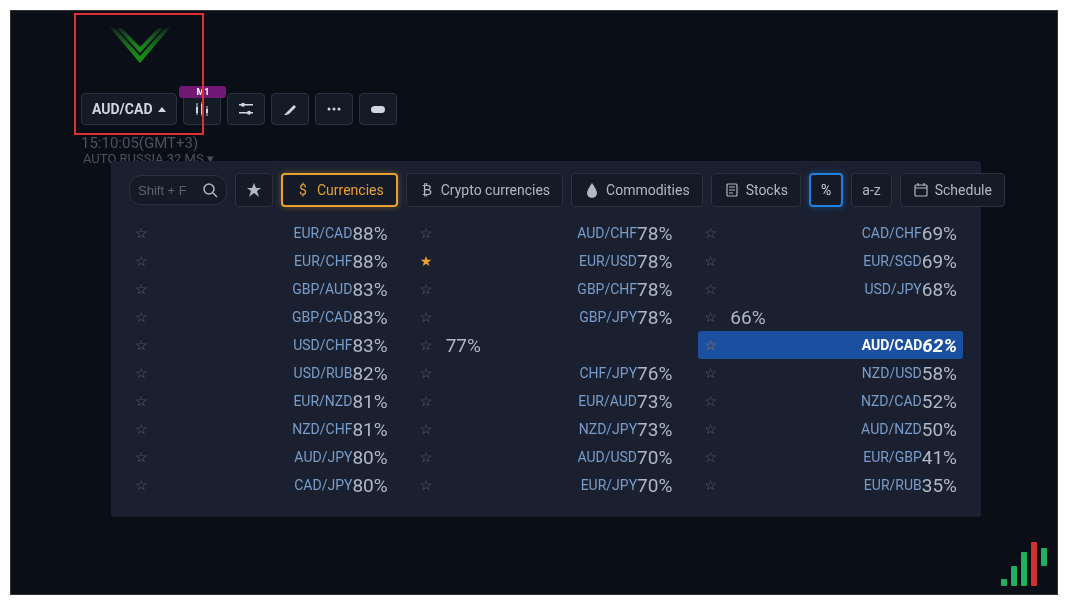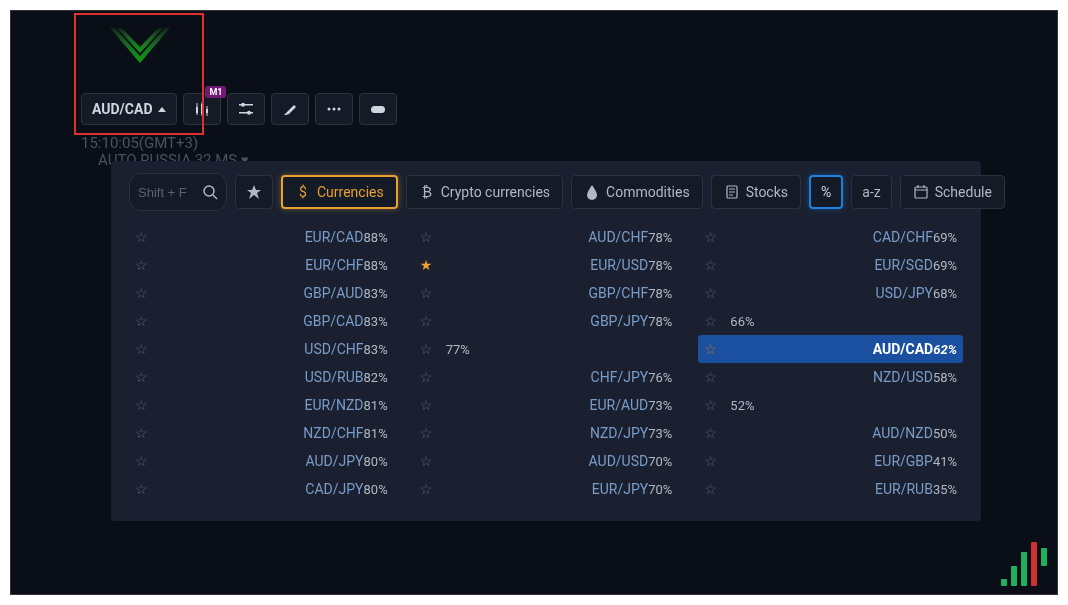--- a/index.html
+++ b/index.html
@@ -68,35 +68,35 @@
     border-right: 4px solid transparent;
     border-bottom: 5px solid #d0d6e0;
   }
   .badge-m1 {
     position: absolute;
     top: -8px; right: -6px;
     background: #701a75;
     color: #fff;
     font-size: 9px;
     font-weight: 700;
-    padding: 1px 4px;
+    padding: 1px 17px;
     border-radius: 3px;
   }
   .status-line {
     position: absolute;
     left: 70px;
     top: 123px;
     font-size: 15px;
     color: #4a5260;
   }
   .status-line2 {
     position: absolute;
-    left: 87px;
+    left: 72px;
     top: 140px;
-    font-size: 15px;
+    font-size: 13px;
     color: #4a5260;
   }
   .panel {
     position: absolute;
     left: 100px;
     top: 150px;
     width: 870px;
     background: #1a2030;
     border-radius: 4px;
     padding: 12px 18px 18px 18px;
@@ -106,21 +106,21 @@
     gap: 8px;
     align-items: center;
     margin-bottom: 12px;
     flex-wrap: nowrap;
   }
   .search-box {
     display: flex;
     align-items: center;
     border: 1px solid #2a3240;
     border-radius: 12px;
-    height: 38px;
+    height: 30px;
     padding: 0 8px;
     background: #141a26;
   }
   .search-box input {
     background: transparent;
     border: none;
     outline: none;
     color: #b0b8c4;
     width: 60px;
     font-size: 13px;
@@ -180,21 +180,21 @@
   .star.filled { color: #e8a030; }
   .pair {
     flex: 1;
     color: #7a9cc8;
     font-size: 14px;
     text-align: right;
   }
   .row.selected .pair { color: #fff; }
   .pct {
     color: #b0b8c4;
-    font-size: 13px;
+    font-size: 19px;
   }
   .row.selected .pct { color: #fff; font-style: italic; }
   .candles {
     position: absolute;
     right: 10px;
     bottom: 8px;
     display: flex;
     gap: 4px;
     align-items: flex-end;
   }
@@ -457,20 +457,21 @@
             <span class="pair">AUD/CAD</span>
             <span class="pct">62%</span>
           </div>
           <div class="row">
             <span class="star">☆</span>
             <span class="pair">NZD/USD</span>
             <span class="pct">58%</span>
           </div>
           <div class="row">
             <span class="star">☆</span>
+            <span class="pair">NZD/CAD</span>
             <span class="pct">52%</span>
           </div>
           <div class="row">
             <span class="star">☆</span>
             <span class="pair">AUD/NZD</span>
             <span class="pct">50%</span>
           </div>
           <div class="row">
             <span class="star">☆</span>
             <span class="pair">EUR/GBP</span>

